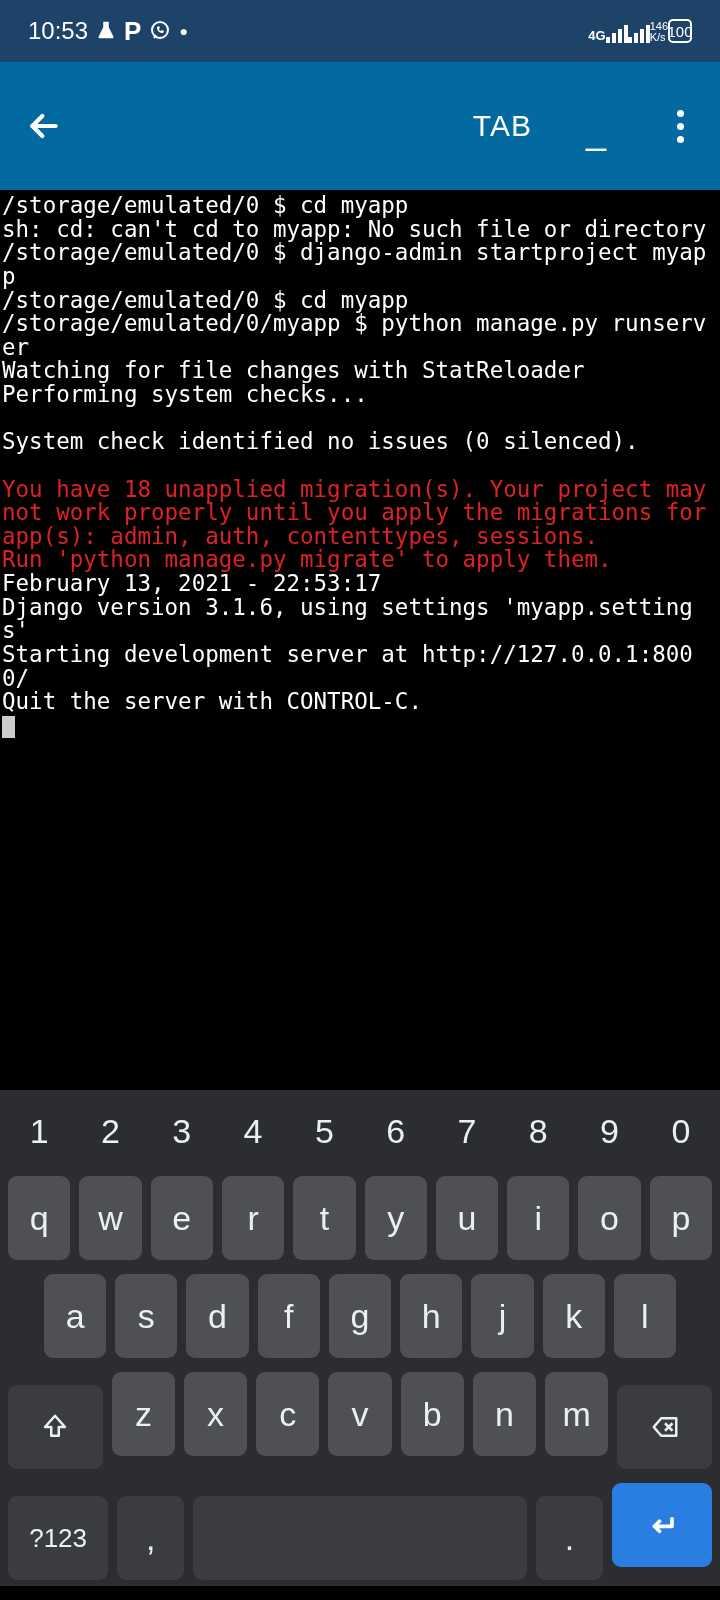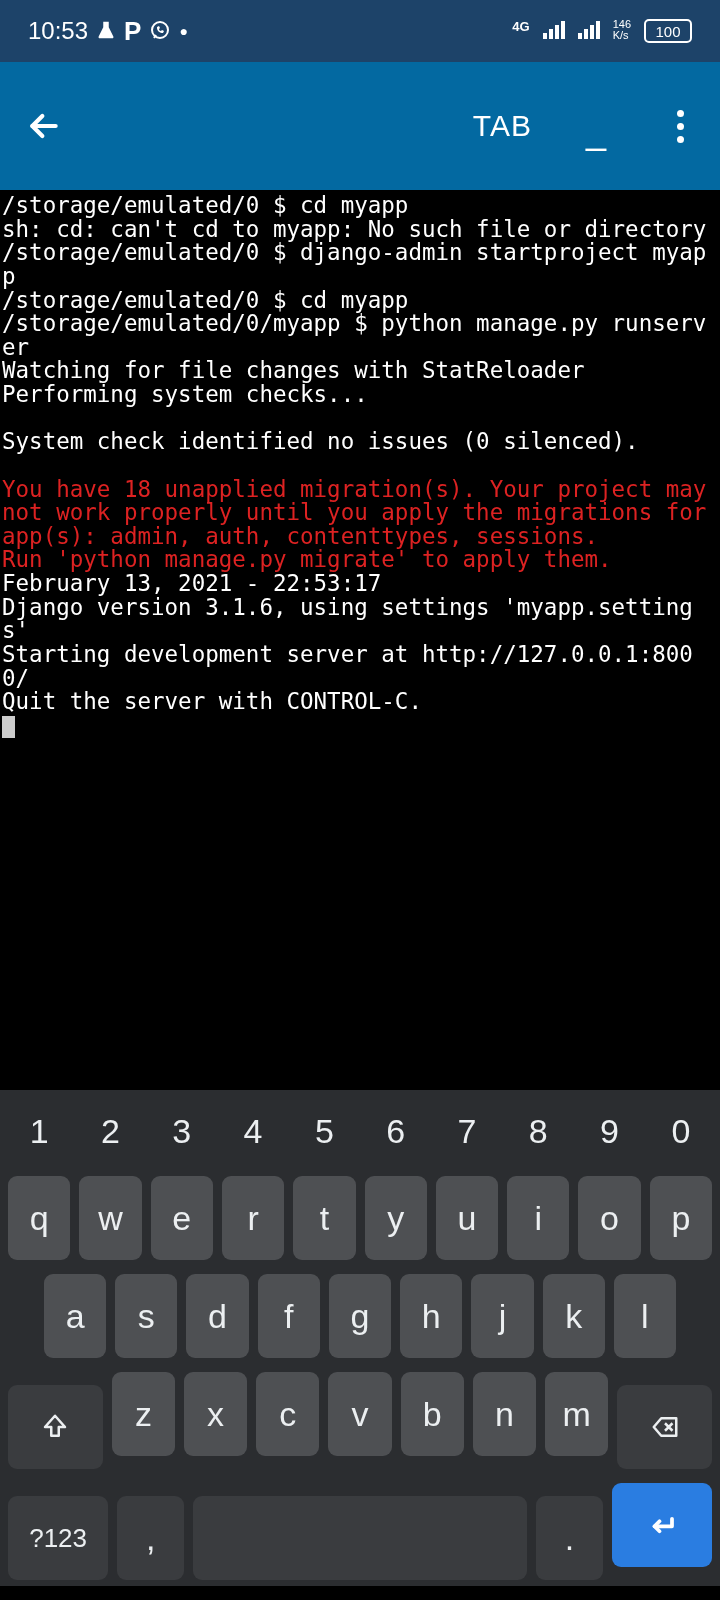--- a/index.html
+++ b/index.html
@@ -15,21 +15,21 @@
     height: 62px;
     background: #1d4369;
     display: flex;
     align-items: center;
     justify-content: space-between;
     padding: 0 28px;
     font-size: 24px;
     font-weight: 500;
   }
   .statusbar .left { display: flex; align-items: center; gap: 7px; }
-  .statusbar .right { display: flex; align-items: flex-start; gap: 13px; font-size: 16px; }
+  .statusbar .right { display: flex; align-items: flex-end; gap: 0; font-size: 16px; }
   .statusbar .ico { display: inline-flex; }
   .appbar {
     height: 128px;
     background: #0369a1;
     display: flex;
     align-items: center;
     padding: 0 20px;
     gap: 24px;
   }
   .appbar .back { width: 48px; height: 48px; display:flex; align-items:center; justify-content:center; }
@@ -93,21 +93,21 @@
     padding: 0 36px;
   }
   .navhandle {
     width: 220px; height: 6px; background:#ddd; border-radius:3px;
     margin: 0 auto;
     position: relative;
     top: 16px;
   }
   .battery-box {
     border: 2px solid #fff; border-radius: 5px;
-    width: 48px; height: 24px;
+    width: 24px; height: 24px;
     display:flex; align-items:center; justify-content:center;
     font-size: 15px;
     font-weight: 500;
   }
   .signal { display:inline-flex; align-items:flex-end; gap:2px; height:20px;}
   .signal span { width:4px; background:#fff; }
   .signal span:nth-child(1){height:6px;} .signal span:nth-child(2){height:10px;}
   .signal span:nth-child(3){height:14px;} .signal span:nth-child(4){height:18px;}
   .netlabel { font-size:11px; line-height:1; text-align:left;}
 </style>

